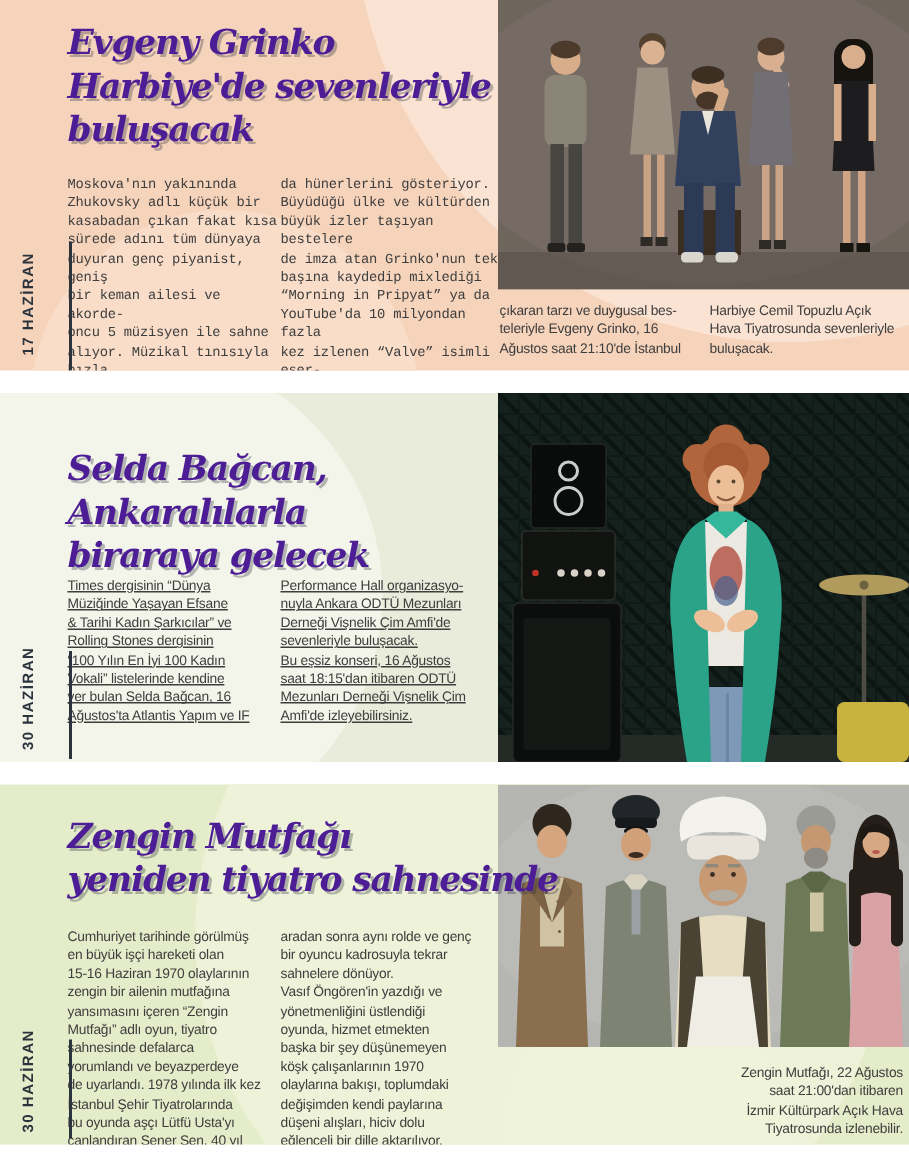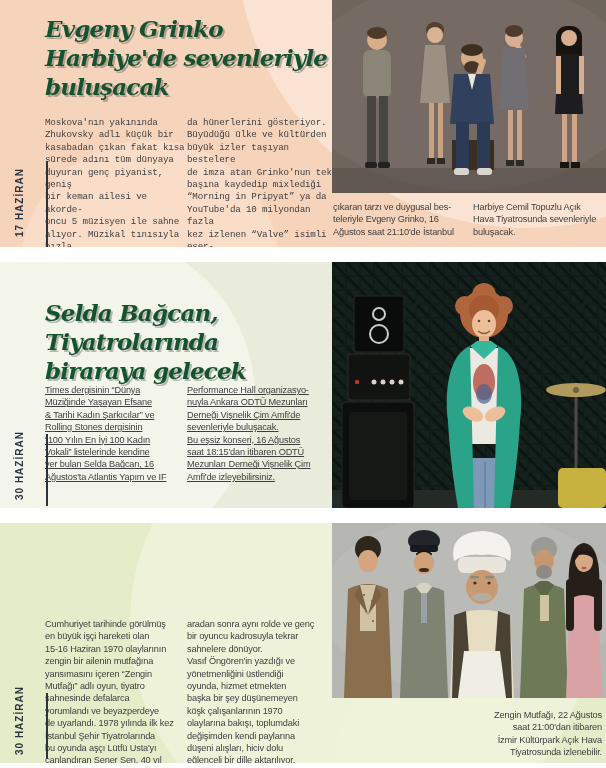--- a/index.html
+++ b/index.html
@@ -16,21 +16,21 @@
   .circle{position:absolute;border-radius:50%;}
   .c1a{left:236px;top:-352px;width:580px;height:580px;background:#fae3d2;}
   .c1b{left:20px;top:140px;width:260px;height:260px;background:#f9ddc9;}
   .c2a{left:-75px;top:-30px;width:330px;height:330px;background:#f4f5ea;}
   .c3a{left:130px;top:-130px;width:460px;height:460px;background:#edf2d8;}
   .c3b{left:335px;top:140px;width:190px;height:190px;background:#eef3da;}
   .heading{
     position:absolute;left:45px;margin:0;
     font-family:"DejaVu Serif", serif;font-style:italic;font-weight:700;
     font-size:23px;line-height:29px;letter-spacing:-0.8px;
-    color:#14532d;white-space:pre-line;
+    color:#4c1d95;white-space:pre-line;
     text-shadow:2px 2px 0 rgba(40,48,60,0.32);
   }
   .sec1 .heading{top:14px;}
   .sec2 .heading{top:36px;}
   .sec3 .heading{top:20px;}
   .col{
     position:absolute;
     font-size:9.2px;line-height:12.4px;letter-spacing:-0.15px;
     color:#3e3e3e;white-space:pre-line;
   }
@@ -211,21 +211,21 @@
         <line x1="153" y1="200" x2="153" y2="246" stroke="#6a86a6" stroke-width="2"></line>
         <path d="M138 84 C118 92 112 125 116 160 C118 195 122 222 126 246 L142 246 L138 84 Z" fill="#2aa389"></path>
         <path d="M166 84 C186 92 192 125 188 160 C186 195 182 222 178 246 L162 246 L166 84 Z" fill="#2aa389"></path>
         <path d="M138 84 L152 97 L166 84 L159 79 L145 79 Z" fill="#35b79b"></path>
         <ellipse cx="141" cy="152" rx="11" ry="6.5" fill="#ecbf98" transform="rotate(25 141 152)"></ellipse>
         <ellipse cx="163" cy="152" rx="11" ry="6.5" fill="#ecbf98" transform="rotate(-25 163 152)"></ellipse>
       </g>
     </svg>
 
     <h2 class="heading">Selda Bağcan,
-Tiyatrolarında
+Ankaralılarla
 biraraya gelecek</h2>
     <div class="col col-a">Times dergisinin “Dünya
 Müziğinde Yaşayan Efsane
 &amp; Tarihi Kadın Şarkıcılar” ve
 Rolling Stones dergisinin
 “100 Yılın En İyi 100 Kadın
 Vokali” listelerinde kendine
 yer bulan Selda Bağcan, 16
 Ağustos'ta Atlantis Yapım ve IF</div>
     <div class="col col-b">Performance Hall organizasyo-
@@ -295,20 +295,22 @@
         <path d="M238 84 Q232 22 252 20 Q272 22 266 84 Z" fill="#261f19"></path>
         <ellipse cx="252" cy="38" rx="9" ry="11" fill="#d7a884"></ellipse>
         <path d="M241 31 Q252 22 263 31 L263 38 Q257 30 247 32 L241 40 Z" fill="#1f1914"></path>
         <ellipse cx="252" cy="45" rx="2.5" ry="1.3" fill="#b4574f"></ellipse>
         <path d="M234 175 L238 76 Q252 68 266 76 L270 175 Z" fill="#d9a2a5"></path>
         <rect x="234" y="56" width="8" height="52" rx="4" fill="#261f19"></rect>
         <rect x="262" y="56" width="8" height="52" rx="4" fill="#261f19"></rect>
       </g>
     </svg>
 
+    <h2 class="heading">Zengin Mutfağı
+yeniden tiyatro sahnesinde</h2>
     <div class="col col-a">Cumhuriyet tarihinde görülmüş
 en büyük işçi hareketi olan
 15-16 Haziran 1970 olaylarının
 zengin bir ailenin mutfağına
 yansımasını içeren “Zengin
 Mutfağı” adlı oyun, tiyatro
 sahnesinde defalarca
 yorumlandı ve beyazperdeye
 de uyarlandı. 1978 yılında ilk kez
 İstanbul Şehir Tiyatrolarında

